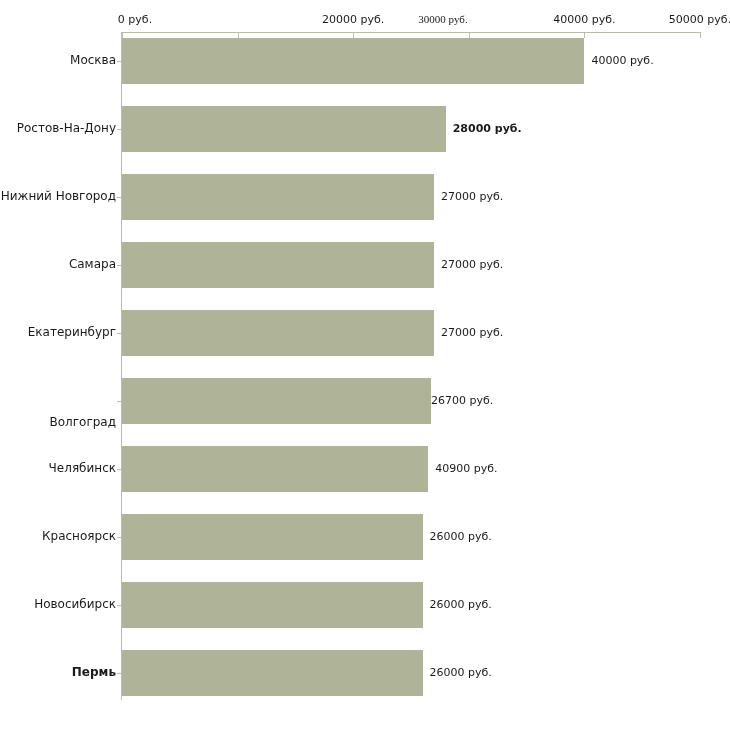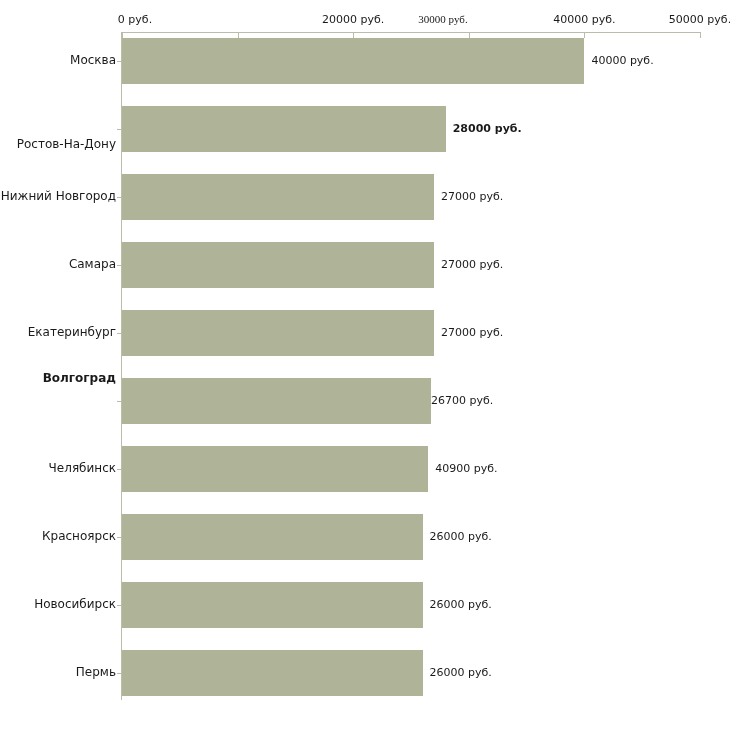--- a/index.html
+++ b/index.html
@@ -108,49 +108,49 @@
 
   <div class="vaxis-line"></div>
 
   <div id="plot-area">
       <div class="bar" title="Москва 40000 руб." style="top: 38px; width: 462.4px; height: 46px; background: rgb(175, 179, 151);"></div>
       <div class="cat-tick" style="top: 61px;"></div>
       <div class="cat-label" style="top: 54px;">Москва</div>
       <div class="value-label" style="left: 591.4px; top: 54px;">40000 руб.</div>
       <div class="bar" title="Ростов-На-Дону 28000 руб." style="top: 106px; width: 323.68px; height: 46px; background: rgb(175, 179, 151);"></div>
       <div class="cat-tick" style="top: 129px;"></div>
-      <div class="cat-label" style="top: 122px; margin-top: 16px;">Ростов-На-Дону</div>
+      <div class="cat-label" style="top: 122px;">Ростов-На-Дону</div>
       <div class="value-label" style="left: 452.68px; top: 122px; font-weight: bold;">28000 руб.</div>
       <div class="bar" title="Нижний Новгород 27000 руб." style="top: 174px; width: 312.12px; height: 46px; background: rgb(175, 179, 151);"></div>
       <div class="cat-tick" style="top: 197px;"></div>
       <div class="cat-label" style="top: 190px;">Нижний Новгород</div>
       <div class="value-label" style="left: 441.12px; top: 190px;">27000 руб.</div>
       <div class="bar" title="Самара 27000 руб." style="top: 242px; width: 312.12px; height: 46px; background: rgb(175, 179, 151);"></div>
       <div class="cat-tick" style="top: 265px;"></div>
       <div class="cat-label" style="top: 258px;">Самара</div>
       <div class="value-label" style="left: 441.12px; top: 258px;">27000 руб.</div>
       <div class="bar" title="Екатеринбург 27000 руб." style="top: 310px; width: 312.12px; height: 46px; background: rgb(175, 179, 151);"></div>
       <div class="cat-tick" style="top: 333px;"></div>
       <div class="cat-label" style="top: 326px;">Екатеринбург</div>
       <div class="value-label" style="left: 441.12px; top: 326px;">27000 руб.</div>
       <div class="bar" title="Волгоград 26700 руб." style="top: 378px; width: 308.652px; height: 46px; background: rgb(175, 179, 151);"></div>
       <div class="cat-tick" style="top: 401px;"></div>
-      <div class="cat-label" style="top: 372px; font-weight: bold;">Волгоград</div>
+      <div class="cat-label" style="top: 416px;">Волгоград</div>
       <div class="value-label" style="left: 431px; top: 394px;">26700 руб.</div>
       <div class="bar" title="Челябинск 26500 руб." style="top: 446px; width: 306.34px; height: 46px; background: rgb(175, 179, 151);"></div>
       <div class="cat-tick" style="top: 469px;"></div>
       <div class="cat-label" style="top: 462px;">Челябинск</div>
       <div class="value-label" style="left: 435.34px; top: 462px;">40900 руб.</div>
       <div class="bar" title="Красноярск 26000 руб." style="top: 514px; width: 300.56px; height: 46px; background: rgb(175, 179, 151);"></div>
       <div class="cat-tick" style="top: 537px;"></div>
       <div class="cat-label" style="top: 530px;">Красноярск</div>
       <div class="value-label" style="left: 429.56px; top: 530px;">26000 руб.</div>
       <div class="bar" title="Новосибирск 26000 руб." style="top: 582px; width: 300.56px; height: 46px; background: rgb(175, 179, 151);"></div>
       <div class="cat-tick" style="top: 605px;"></div>
       <div class="cat-label" style="top: 598px;">Новосибирск</div>
       <div class="value-label" style="left: 429.56px; top: 598px;">26000 руб.</div>
       <div class="bar" title="Пермь 26000 руб." style="top: 650px; width: 300.56px; height: 46px; background: rgb(175, 179, 151);"></div>
       <div class="cat-tick" style="top: 673px;"></div>
-      <div class="cat-label" style="top: 666px;">Пермь</div>
+      <div class="cat-label" style="top: 666px; font-weight: bold;">Пермь</div>
       <div class="value-label" style="left: 429.56px; top: 666px;">26000 руб.</div>
     </div>
 
 </div>
 
 </body></html>

